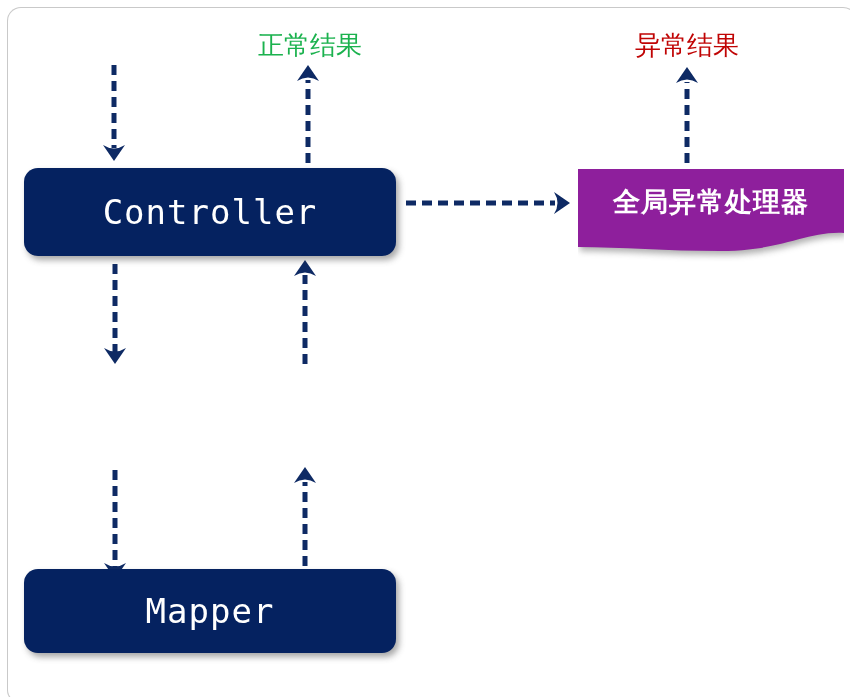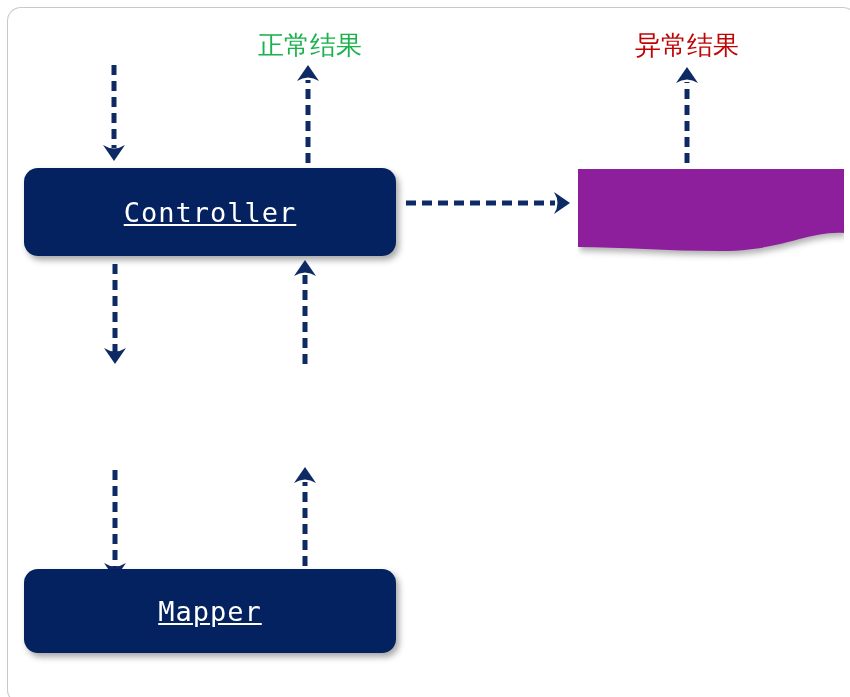--- a/index.html
+++ b/index.html
@@ -22,24 +22,23 @@
     position:absolute;
     left:16px;width:372px;
     background:#052260;
     border-radius:14px;
     box-shadow:3px 4px 6px rgba(60,60,60,0.45);
     display:flex;align-items:center;justify-content:center;
   }
   .node-label{
     color:#ffffff;
     font-family:"DejaVu Sans Mono", monospace;
-    font-size:27px;
+    font-size:34px;
     letter-spacing:1px;
     white-space:nowrap;
-    text-decoration:underline;
   }
   .node-controller{top:160px;height:88px;}
   .node-service{top:367px;height:83px;}
   .node-mapper{top:561px;height:84px;}
   .result-label{
     position:absolute;top:20px;width:146px;
     text-align:center;
     font-size:26px;
     font-weight:500;
     white-space:nowrap;
@@ -129,15 +128,16 @@
 
 
   <div class="node node-mapper">
     <span class="node-label">Mapper</span>
   </div>
 
   <div class="doc-node">
     <svg width="266" height="95" viewBox="0 0 266 95" xmlns="http://www.w3.org/2000/svg">
       <path class="doc-shape" d="M0,0 L266,0 L266,64 C 228,62 206,82 142,82 C 88,82 44,78 0,78 Z"></path>
     </svg>
+    <div class="doc-label">全局异常处理器</div>
   </div>
 
 </div>
 
 </body></html>

